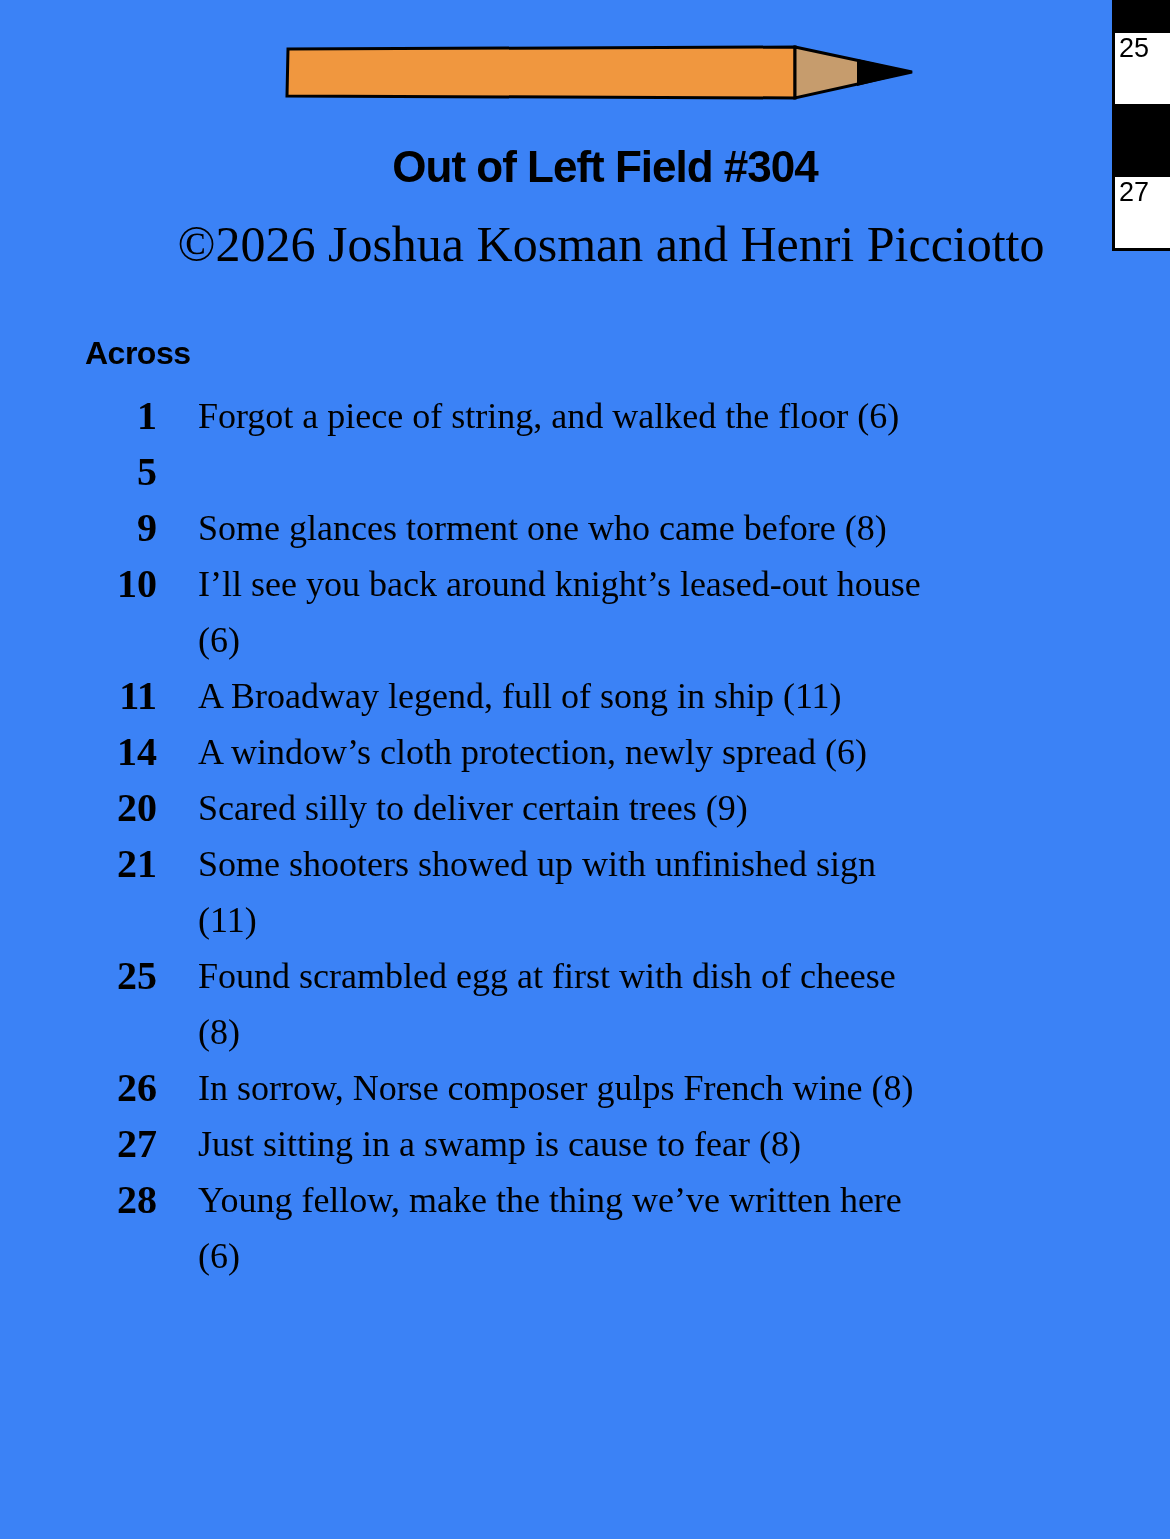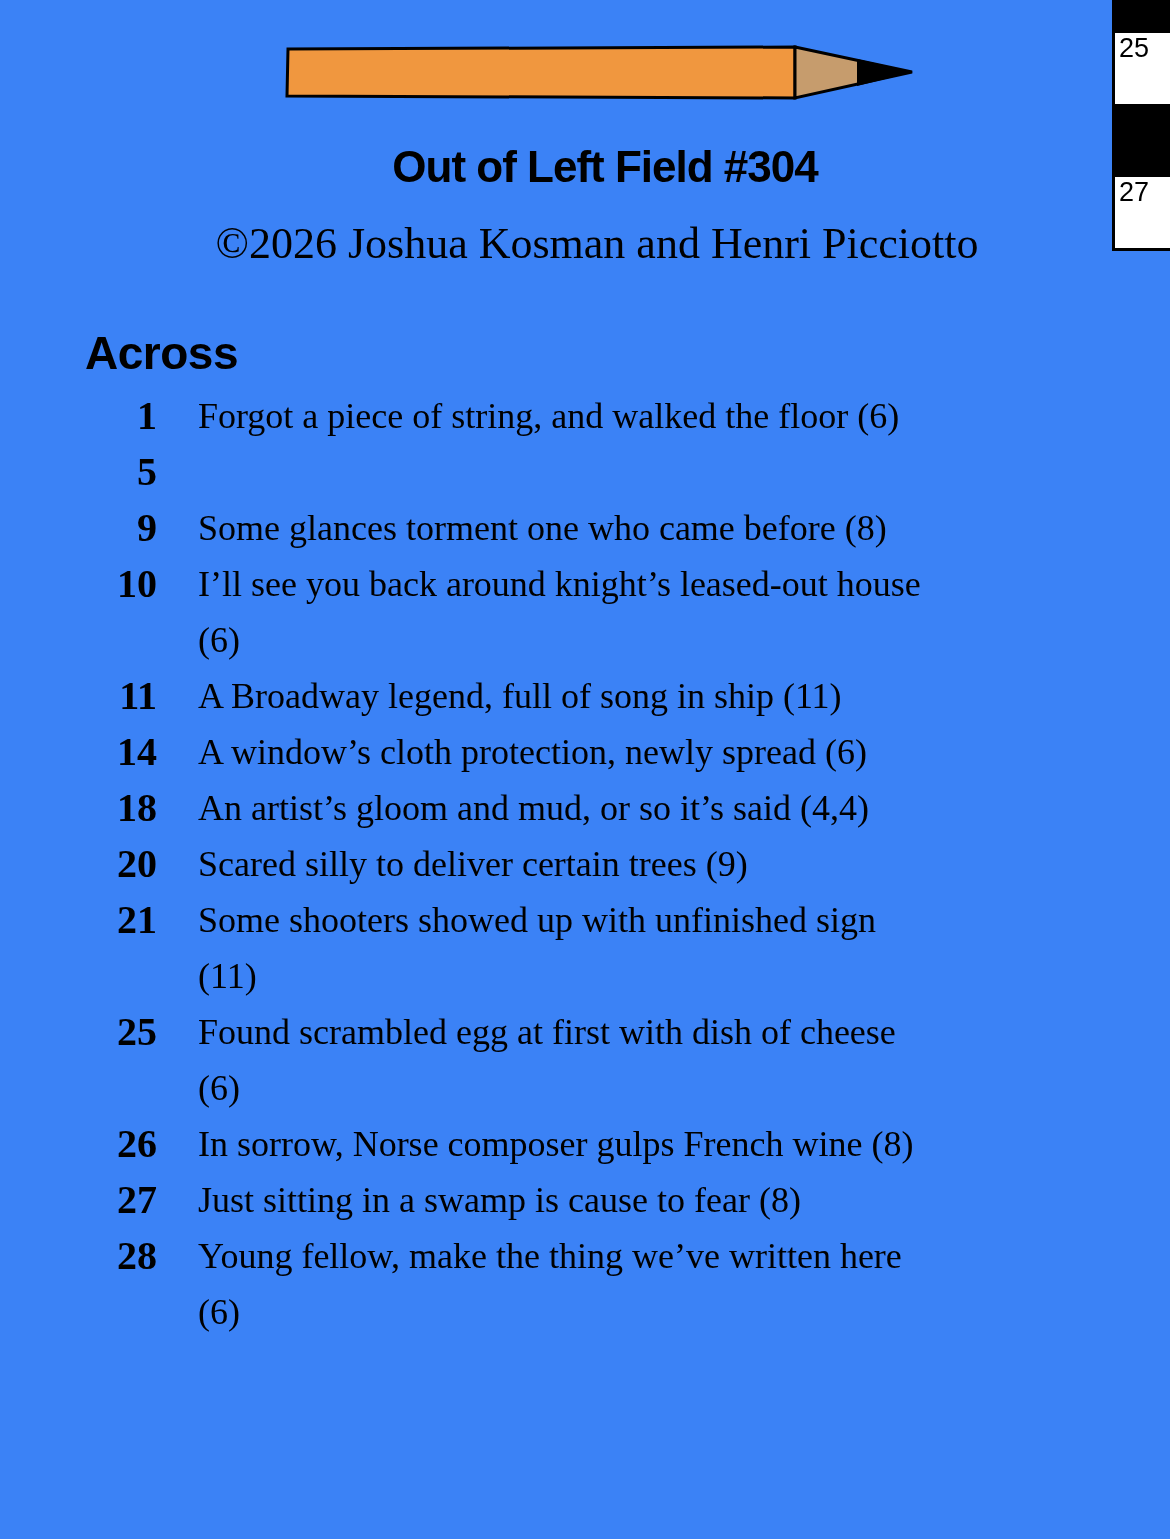--- a/index.html
+++ b/index.html
@@ -31,37 +31,37 @@
     width: 1000px;
     text-align: center;
     font-family: "Liberation Sans", sans-serif;
     font-weight: bold;
     font-size: 44px;
     line-height: 58px;
     letter-spacing: -1px;
   }
   .copyright {
     position: absolute;
-    left: 97px;
+    left: 111px;
     top: 221px;
     width: 1000px;
     text-align: center;
     font-family: "Liberation Serif", serif;
-    font-size: 44px;
+    font-size: 50px;
     line-height: 46px;
   }
 
   
   .section-heading {
     position: absolute;
     left: 85px;
     top: 329px;
     font-family: "Liberation Sans", sans-serif;
     font-weight: bold;
-    font-size: 46px;
+    font-size: 32px;
     line-height: 48px;
     letter-spacing: -0.5px;
   }
 
   
   .clue-list {
     position: absolute;
     left: 60px;
     top: 388px;
     width: 1080px;
@@ -160,36 +160,32 @@
     </div>
     <div class="clue-row">
       <div class="clue-num">11</div>
       <div class="clue-text">A Broadway legend, full of song in ship (11)</div>
     </div>
     <div class="clue-row">
       <div class="clue-num">14</div>
       <div class="clue-text">A window’s cloth protection, newly spread (6)</div>
     </div>
     <div class="clue-row">
-      <div class="clue-num">18</div>
-      <div class="clue-text">An artist’s gloom and mud, or so it’s said (4,4)</div>
-    </div>
-    <div class="clue-row">
       <div class="clue-num">20</div>
       <div class="clue-text">Scared silly to deliver certain trees (9)</div>
     </div>
     <div class="clue-row">
       <div class="clue-num">21</div>
       <div class="clue-text">Some shooters showed up with unfinished sign
 (11)</div>
     </div>
     <div class="clue-row">
       <div class="clue-num">25</div>
       <div class="clue-text">Found scrambled egg at first with dish of cheese
-(6)</div>
+(8)</div>
     </div>
     <div class="clue-row">
       <div class="clue-num">26</div>
       <div class="clue-text">In sorrow, Norse composer gulps French wine (8)</div>
     </div>
     <div class="clue-row">
       <div class="clue-num">27</div>
       <div class="clue-text">Just sitting in a swamp is cause to fear (8)</div>
     </div>
     <div class="clue-row">

